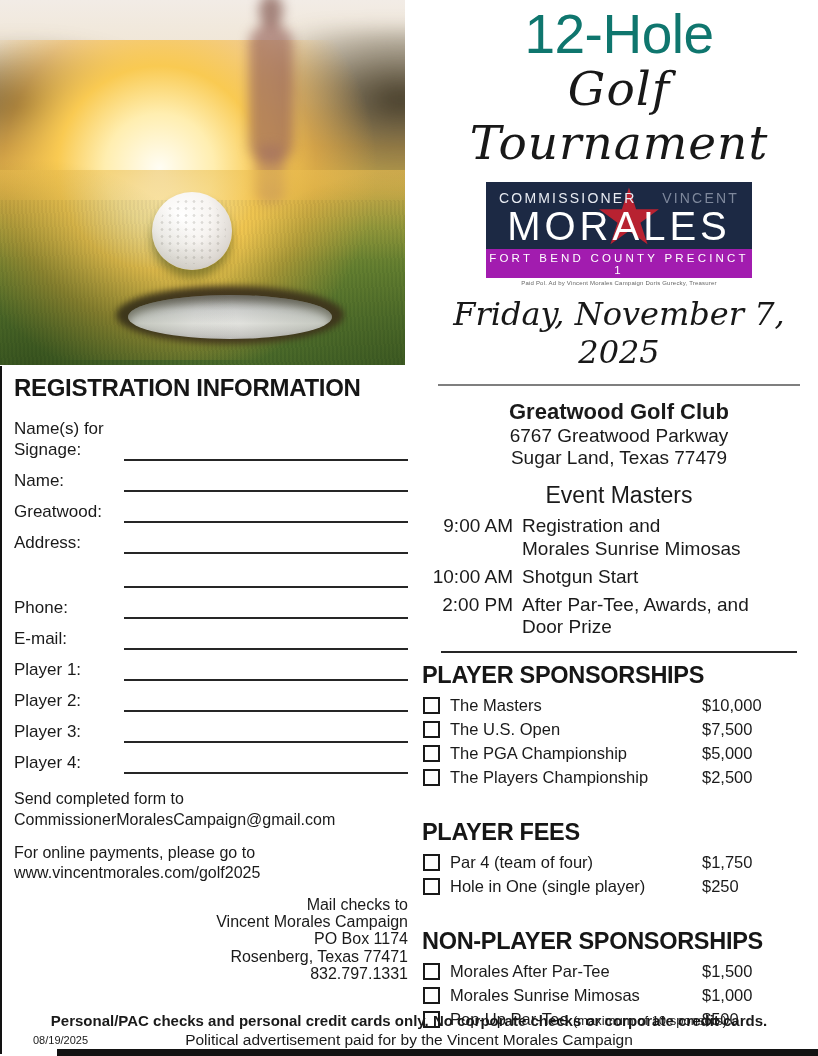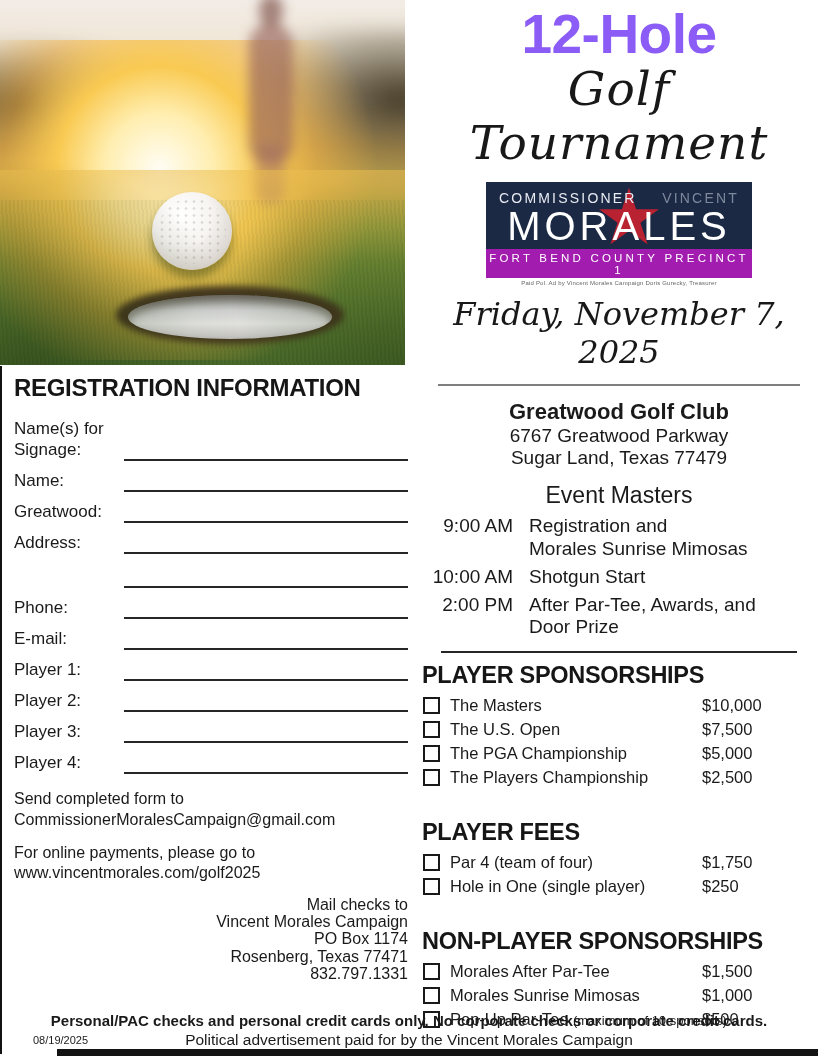--- a/index.html
+++ b/index.html
@@ -49,21 +49,21 @@
   .ball:after{content:"";position:absolute;inset:6px;border-radius:50%;
     background-image:radial-gradient(rgba(90,85,75,.18) 1.1px, transparent 1.8px);
     background-size:8px 7px;}
 
   
   .edge-line{position:absolute;left:0;top:366px;width:2px;height:688px;background:#121212;}
   .bottom-bar{position:absolute;left:57px;top:1049px;width:761px;height:7px;background:#131313;}
 
   
   .right-col{position:absolute;left:420px;top:6px;width:398px;text-align:center;}
-  .title{font-size:55px;line-height:1.02;letter-spacing:-.5px;color:#8b5cf6;font-weight:bold;}
+  .title{font-size:55px;line-height:1.02;letter-spacing:-.5px;color:#0f766e;}
   .subtitle{font-size:47px;line-height:1.15;margin-top:0;color:#181818;letter-spacing:1px;}
 
   .logo{position:relative;width:266px;margin:12px auto 0;background:#1c2944;overflow:hidden;
     padding-top:7px;}
   .logo-star{position:absolute;left:108px;top:-4px;font-size:78px;line-height:1;color:#b82231;
     z-index:1;font-style:normal;}
   .logo-top{position:relative;z-index:2;display:flex;justify-content:space-between;
     padding:0 13px;font-size:14px;letter-spacing:2.2px;line-height:1.3;}
   .logo-commissioner{color:#e8ebf2;}
   .logo-vincent{color:#7e889c;}
@@ -73,21 +73,21 @@
     letter-spacing:3.2px;padding:3px 0 2px;margin-top:2px;}
   .logo-disclaimer{font-size:6px;color:#666;margin-top:2px;letter-spacing:.2px;}
 
   .date-line{font-size:32px;margin-top:9px;color:#181818;}
   .gray-rule{height:2px;background:#7f7f7f;width:362px;margin:13px auto 0;}
 
   .venue-name{font-size:22px;font-weight:bold;margin-top:13px;}
   .venue-addr{font-size:19px;line-height:1.16;}
 
   .sched-head{font-size:23px;margin-top:13px;margin-bottom:6px;}
-  .sched-row{display:flex;gap:16px;font-size:19px;line-height:1.2;margin-bottom:5px;text-align:left;}
+  .sched-row{display:flex;gap:9px;font-size:19px;line-height:1.2;margin-bottom:5px;text-align:left;}
   .sched-time{width:93px;flex-shrink:0;text-align:right;}
   .sched-desc span{display:block;}
 
   .dark-rule{height:2px;background:#262626;width:356px;margin:12px auto 0;}
   .section-h{font-size:23.5px;font-weight:bold;letter-spacing:-.3px;text-align:left;
     color:#161616;margin:9px 0 4px 2px;}
   .section-h.gap{margin-top:30px;}
   .sp-item{display:flex;align-items:center;height:24px;text-align:left;font-size:16.5px;padding-left:3px;}
   .sp-check{width:13px;height:13px;border:2px solid #191919;flex-shrink:0;margin-right:10px;
     background:#fff;}

